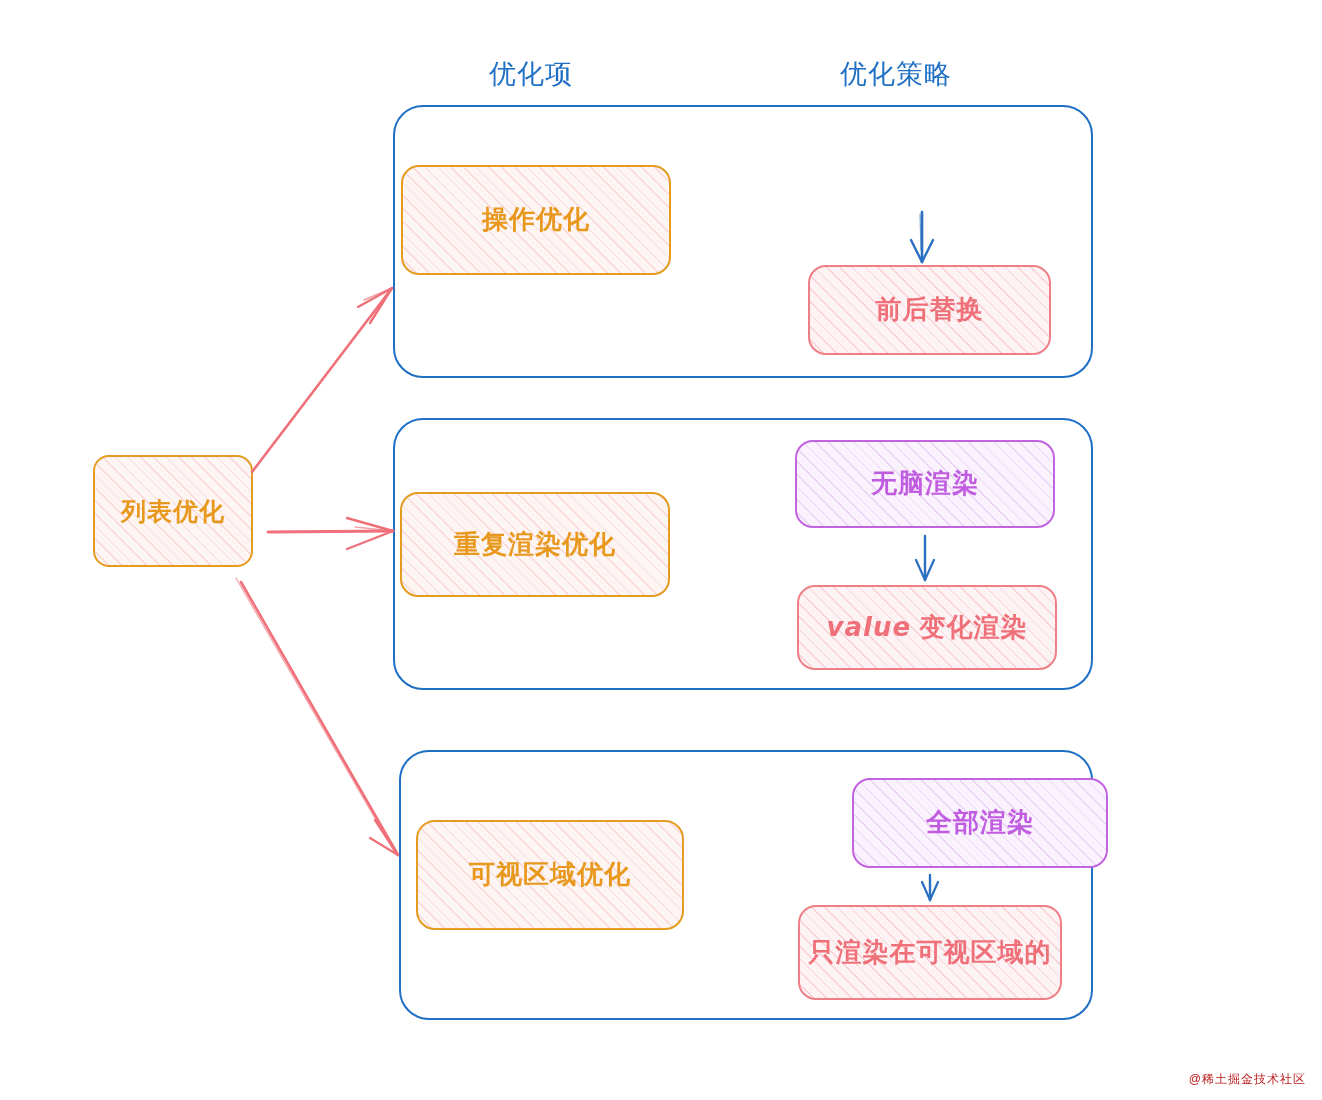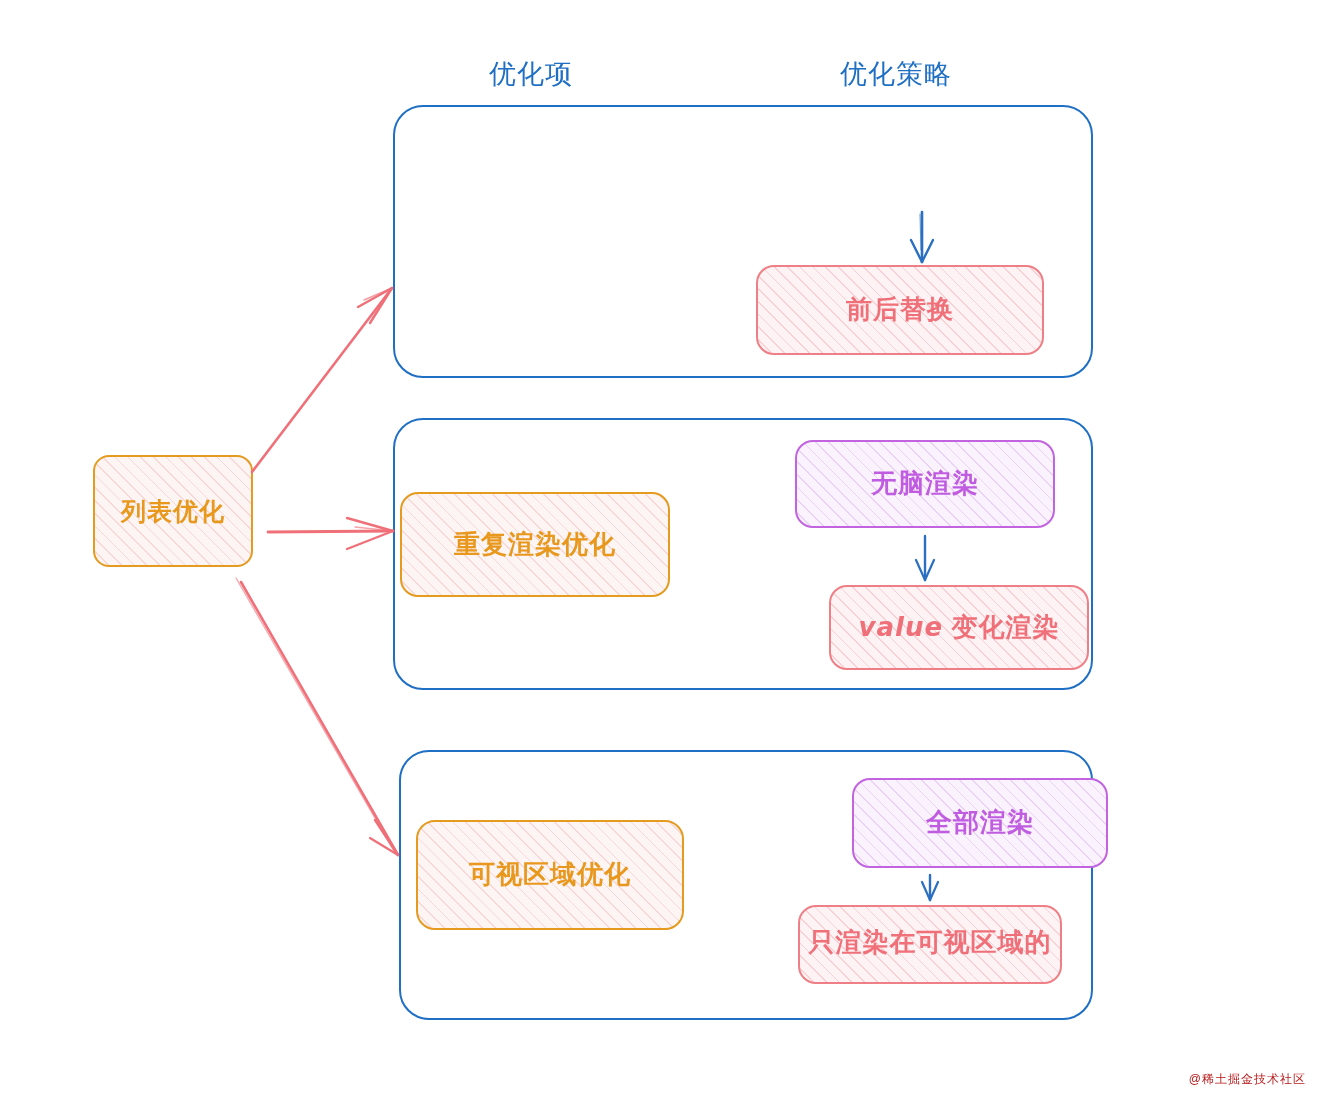--- a/index.html
+++ b/index.html
@@ -140,51 +140,54 @@
 
   <div class="col-header" style="left:489px; top:56px;">优化项</div>
   <div class="col-header" style="left:840px; top:56px;">优化策略</div>
 
   <div class="node orange root" style="left:93px; top:455px; width:160px; height:112px;">
     <span class="node-label">列表优化</span>
   </div>
 
   <div class="group-box" style="left:393px; top:105px; width:700px; height:273px;"></div>
 
-
-
-  <div class="node pink" style="left:756px; top:265px; width:288px; height:90px;">
+  <div class="node orange" style="left:401px; top:165px; width:270px; height:110px;">
+    <span class="node-label">操作优化</span>
+  </div>
+
+
+  <div class="node pink" style="left:808px; top:265px; width:243px; height:90px;">
     <span class="node-label">前后替换</span>
   </div>
 
   <div class="group-box" style="left:393px; top:418px; width:700px; height:272px;"></div>
 
   <div class="node orange" style="left:400px; top:492px; width:270px; height:105px;">
     <span class="node-label">重复渲染优化</span>
   </div>
 
   <div class="node purple" style="left:795px; top:440px; width:260px; height:88px;">
     <span class="node-label">无脑渲染</span>
   </div>
 
-  <div class="node pink" style="left:829px; top:585px; width:260px; height:85px;">
+  <div class="node pink" style="left:797px; top:585px; width:260px; height:85px;">
     <span class="node-label"><span class="mono-word">value</span> 变化渲染</span>
   </div>
 
   <div class="group-box" style="left:399px; top:750px; width:694px; height:270px;"></div>
 
   <div class="node orange" style="left:416px; top:820px; width:268px; height:110px;border-radius:19px;">
     <span class="node-label">可视区域优化</span>
   </div>
 
   <div class="node purple" style="left:852px; top:778px; width:256px; height:90px;">
     <span class="node-label">全部渲染</span>
   </div>
 
-  <div class="node pink" style="left:798px; top:905px; width:264px; height:79px;font-family:Liberation Mono, monospace;">
+  <div class="node pink" style="left:798px; top:905px; width:264px; height:95px;">
     <span class="node-label">只渲染在可视区域的</span>
   </div>
 
   <svg class="overlay" viewBox="0 0 1322 1100">
 
     <g stroke="#ef7079" fill="none" stroke-linecap="round">
       <path d="M252 472 L392 288" stroke-width="2.6"></path>
       <path d="M392 288 L358 307" stroke-width="2.4"></path>
       <path d="M392 288 L370 323" stroke-width="2.4"></path>
       <path d="M392 288 L364 300" stroke-width="1.4" opacity="0.7"></path>

